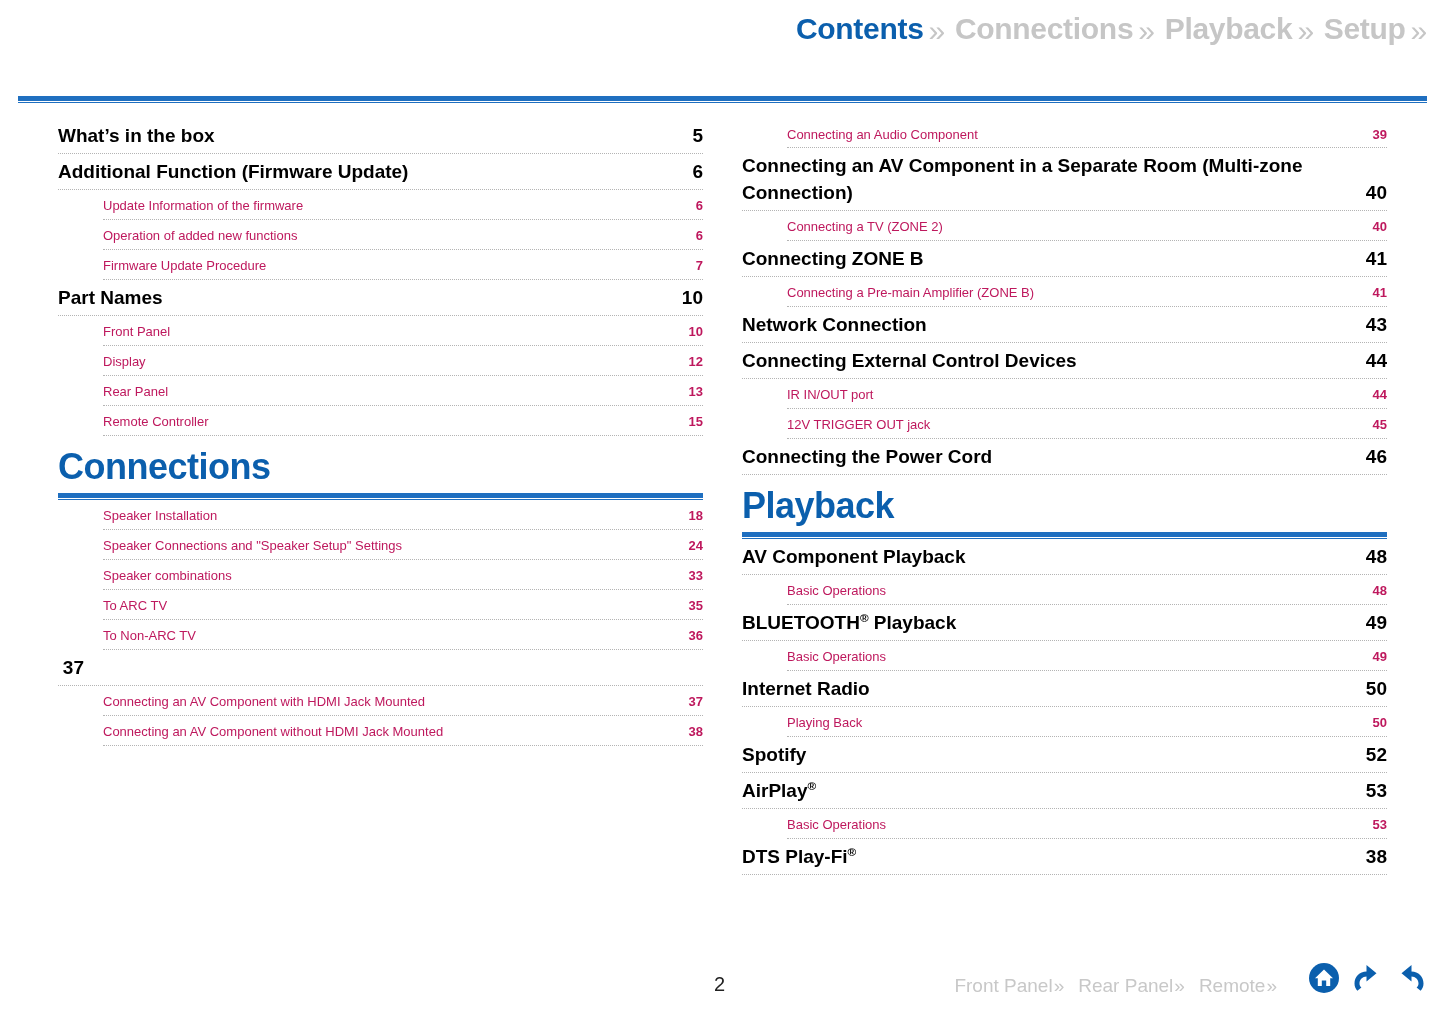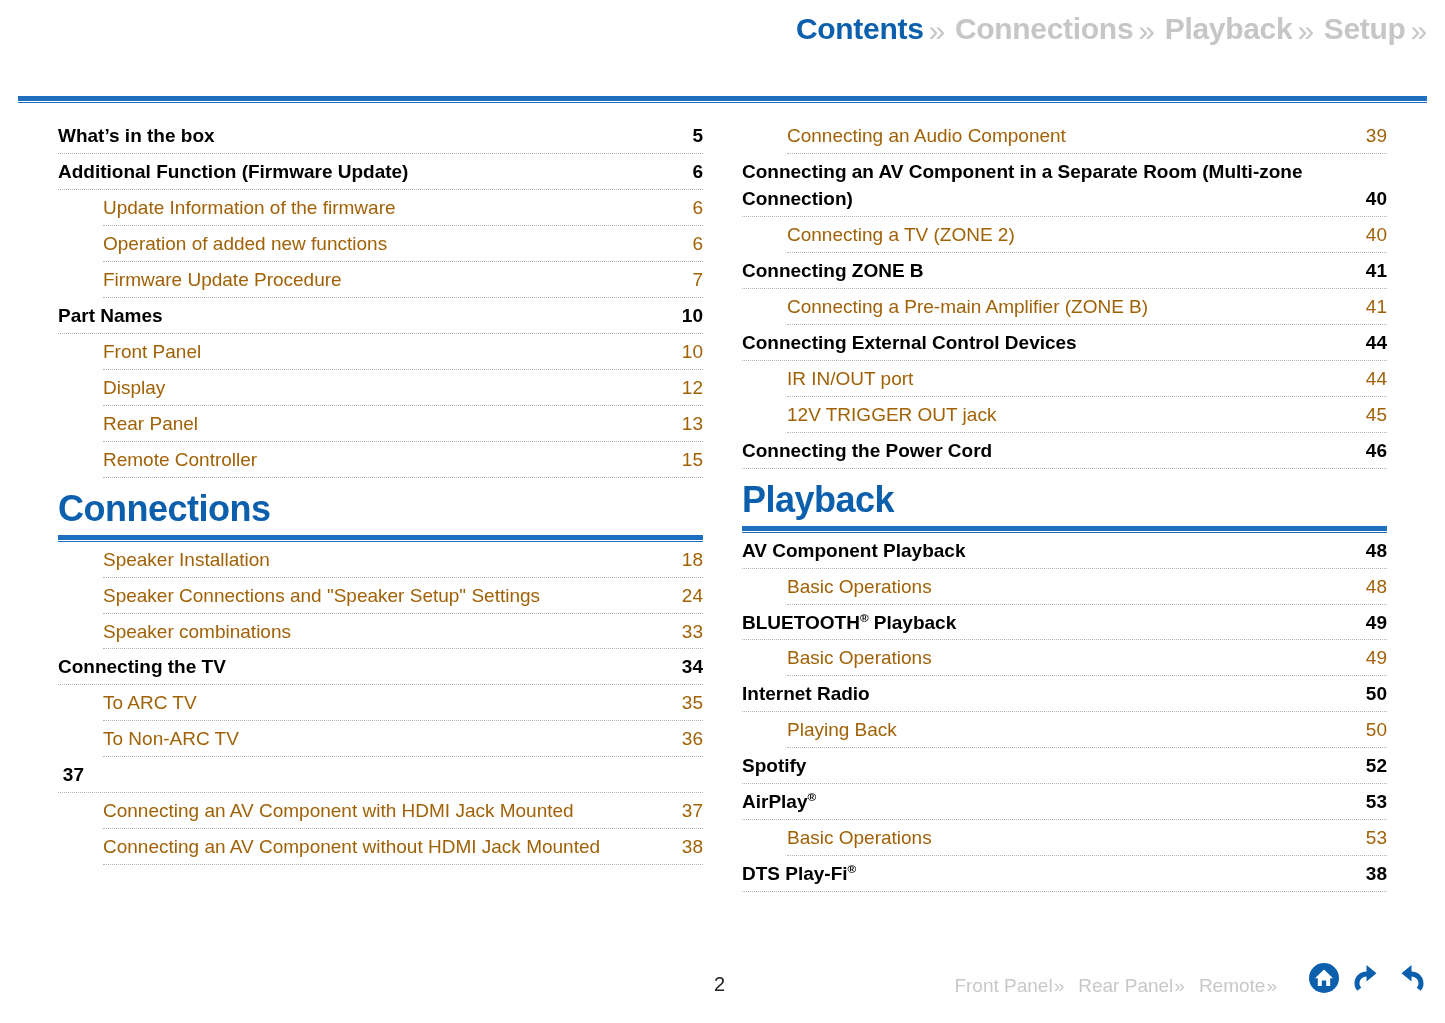--- a/index.html
+++ b/index.html
@@ -91,42 +91,42 @@
     border-bottom: 1px dotted #b4b4b4;
   }
   .entry.level1 {
     font-size: 19px;
     font-weight: bold;
     padding: 5px 0 3px 0;
     min-height: 30px;
     color: #000;
   }
   .entry.level2 {
-    font-size: 19px;
+    font-size: 13px;
     font-weight: normal;
     padding: 5px 0 3px 0;
     margin-left: 45px;
     min-height: 30px;
-    color: #a16207;
+    color: #be185d;
   }
   .entry .title {
     flex: 1 1 auto;
     line-height: 1.42;
     padding-right: 10px;
     text-align: left;
   }
   .entry .page {
     flex: 0 0 auto;
     text-align: right;
     min-width: 26px;
     line-height: 1.42;
     align-self: flex-end;
   }
   .entry.level1 .page { font-weight: bold; }
-  .entry.level2 .page { font-weight: normal; }
+  .entry.level2 .page { font-weight: bold; }
 
   sup.reg {
     font-size: 0.62em;
     vertical-align: super;
     line-height: 0;
   }
 
   
   .section-head {
     margin-top: 12px;
@@ -276,24 +276,20 @@
         <div class="page">18</div>
       </div>
       <div class="entry level2">
         <div class="title">Speaker Connections and "Speaker Setup" Settings</div>
         <div class="page">24</div>
       </div>
       <div class="entry level2">
         <div class="title">Speaker combinations</div>
         <div class="page">33</div>
       </div>
-      <div class="entry level1">
-        <div class="title">Connecting the TV</div>
-        <div class="page">34</div>
-      </div>
       <div class="entry level2">
         <div class="title">To ARC TV</div>
         <div class="page">35</div>
       </div>
       <div class="entry level2">
         <div class="title">To Non-ARC TV</div>
         <div class="page">36</div>
       </div>
       <div class="entry level1">
         <div class="page">37</div>
@@ -320,20 +316,24 @@
         <div class="title">Connecting a TV (ZONE 2)</div>
         <div class="page">40</div>
       </div>
       <div class="entry level1">
         <div class="title">Connecting ZONE B</div>
         <div class="page">41</div>
       </div>
       <div class="entry level2">
         <div class="title">Connecting a Pre-main Amplifier (ZONE B)</div>
         <div class="page">41</div>
+      </div>
+      <div class="entry level1">
+        <div class="title">Network Connection</div>
+        <div class="page">43</div>
       </div>
       <div class="entry level1">
         <div class="title">Connecting External Control Devices</div>
         <div class="page">44</div>
       </div>
       <div class="entry level2">
         <div class="title">IR IN/OUT port</div>
         <div class="page">44</div>
       </div>
       <div class="entry level2">

